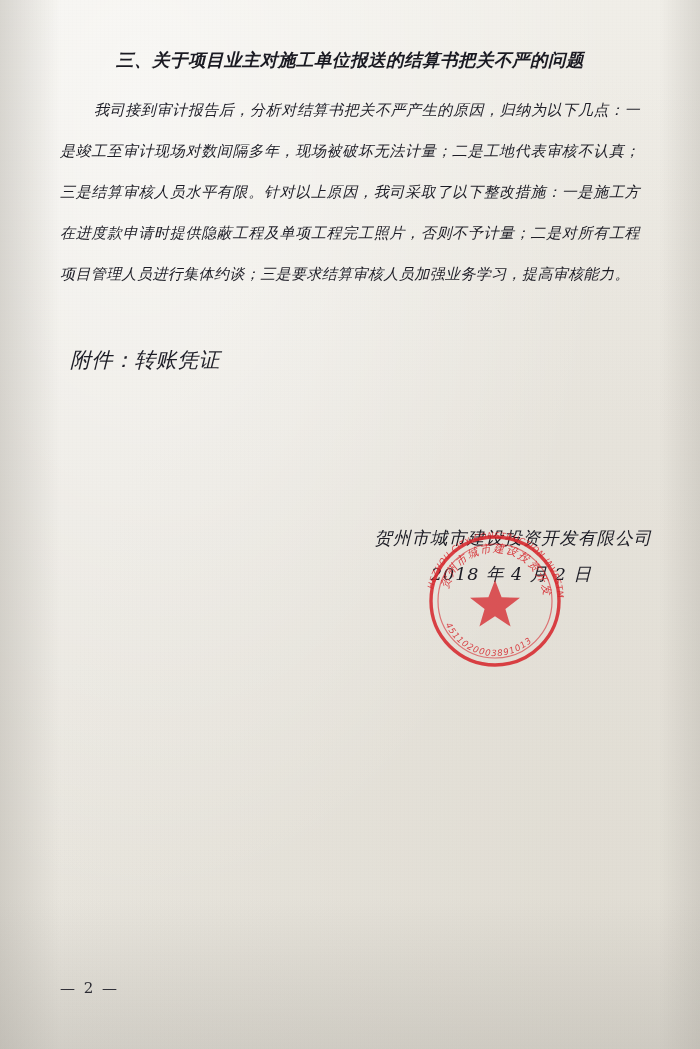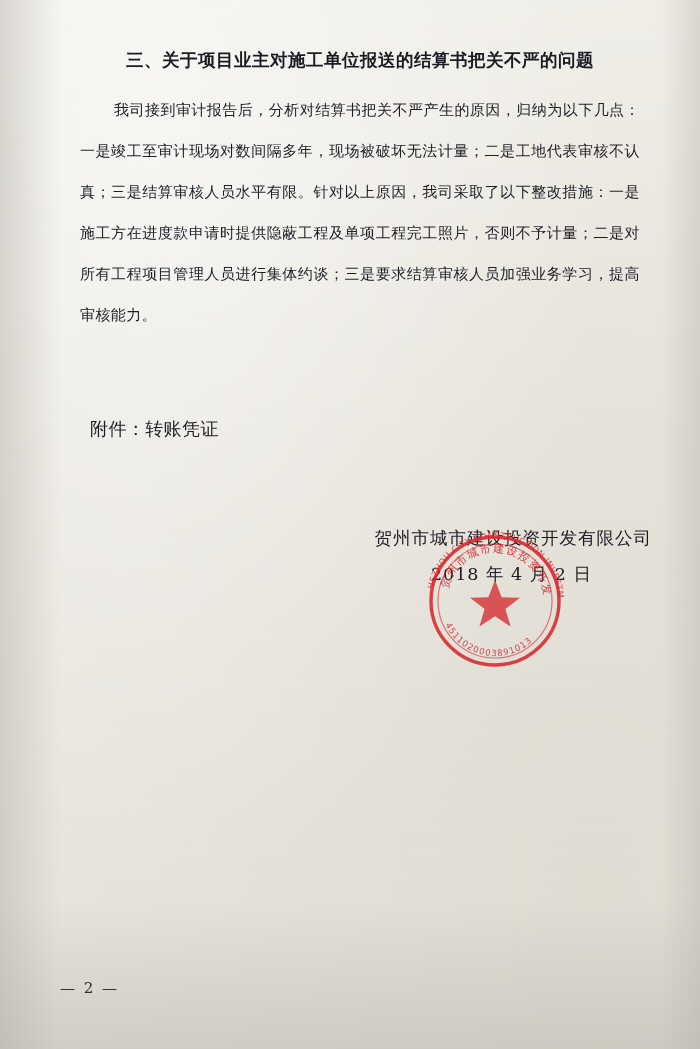--- a/index.html
+++ b/index.html
@@ -47,21 +47,22 @@
   .shade-right {
     position: absolute;
     top: 0; right: 0; width: 40px; height: 100%;
     background: linear-gradient(to left, rgba(175,171,163,0.35), rgba(175,171,163,0));
     pointer-events: none;
   }
 
   .content {
     position: absolute;
     left: 0; top: 0; right: 0; bottom: 0;
-    padding: 40px 60px 0 80px;
+    padding: 40px 60px 0 60px;
+    font-style: italic;
   }
 
   .heading {
     font-size: 17.5px;
     font-weight: bold;
     color: #1a1a22;
     letter-spacing: 0.5px;
     text-align: center;
     margin: 8px 0 18px 0;
     font-family: "DejaVu Sans", sans-serif;
@@ -81,22 +82,22 @@
   .para-report {
     margin-top: 26px;
     font-size: 17px;
     line-height: 34px;
     color: #1d1d26;
     text-indent: 34px;
     letter-spacing: 0.4px;
   }
 
   .para-attachment {
-    margin-top: 76px;
-    font-size: 18px;
+    margin-top: 48px;
+    font-size: 21px;
     line-height: 34px;
     color: #1d1d26;
     text-indent: 10px;
     letter-spacing: 0.4px;
   }
 
   .signature {
     position: absolute;
     right: 48px;
     top: 520px;

